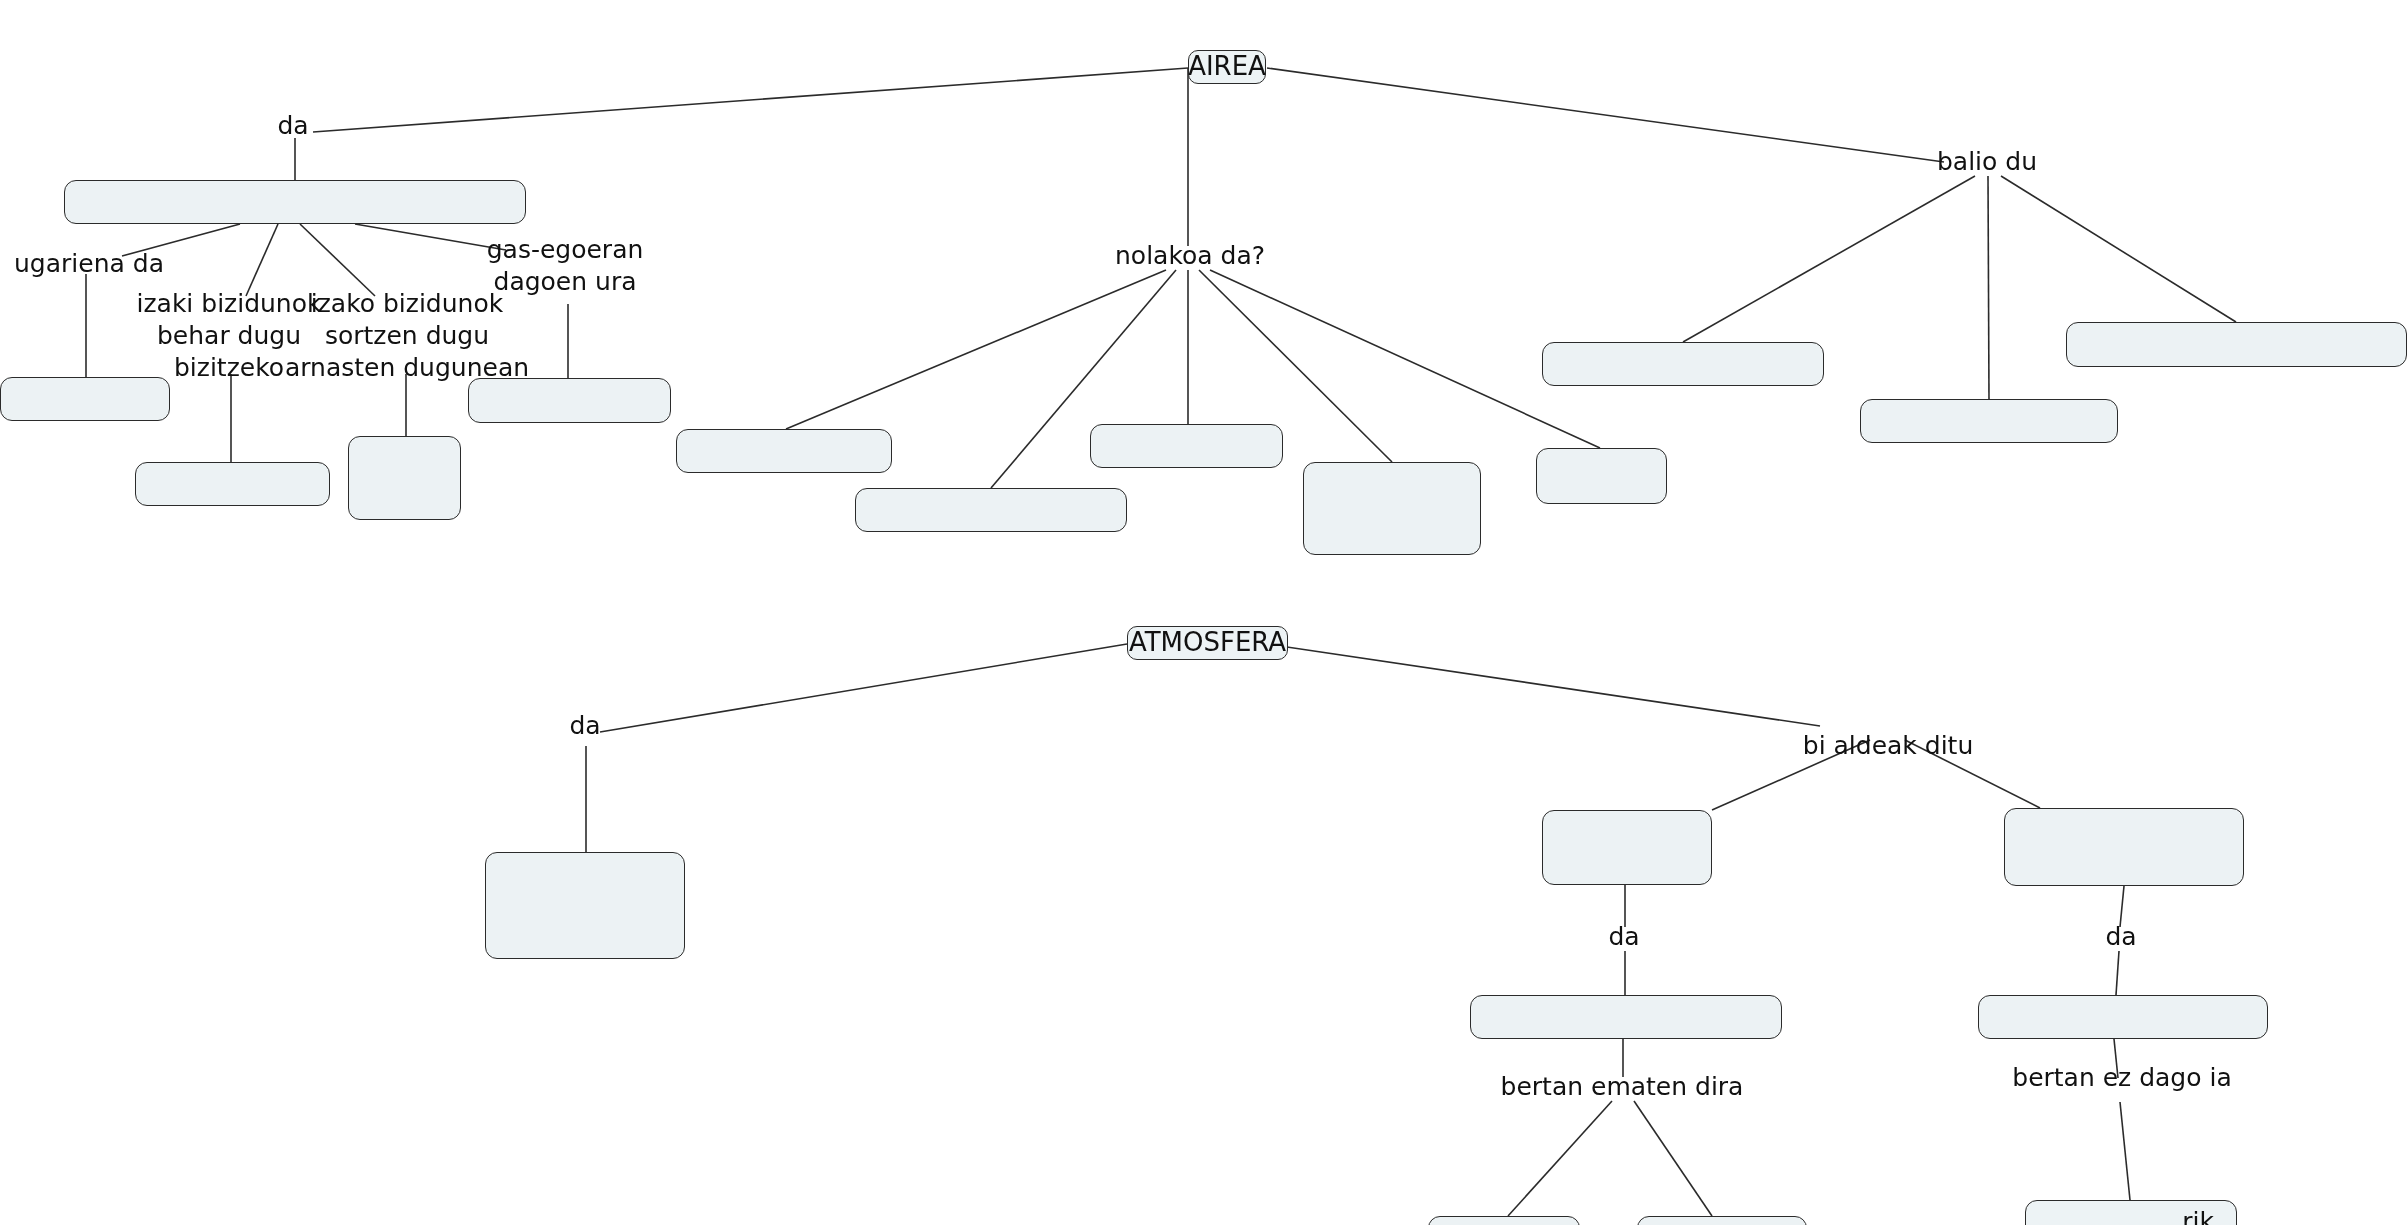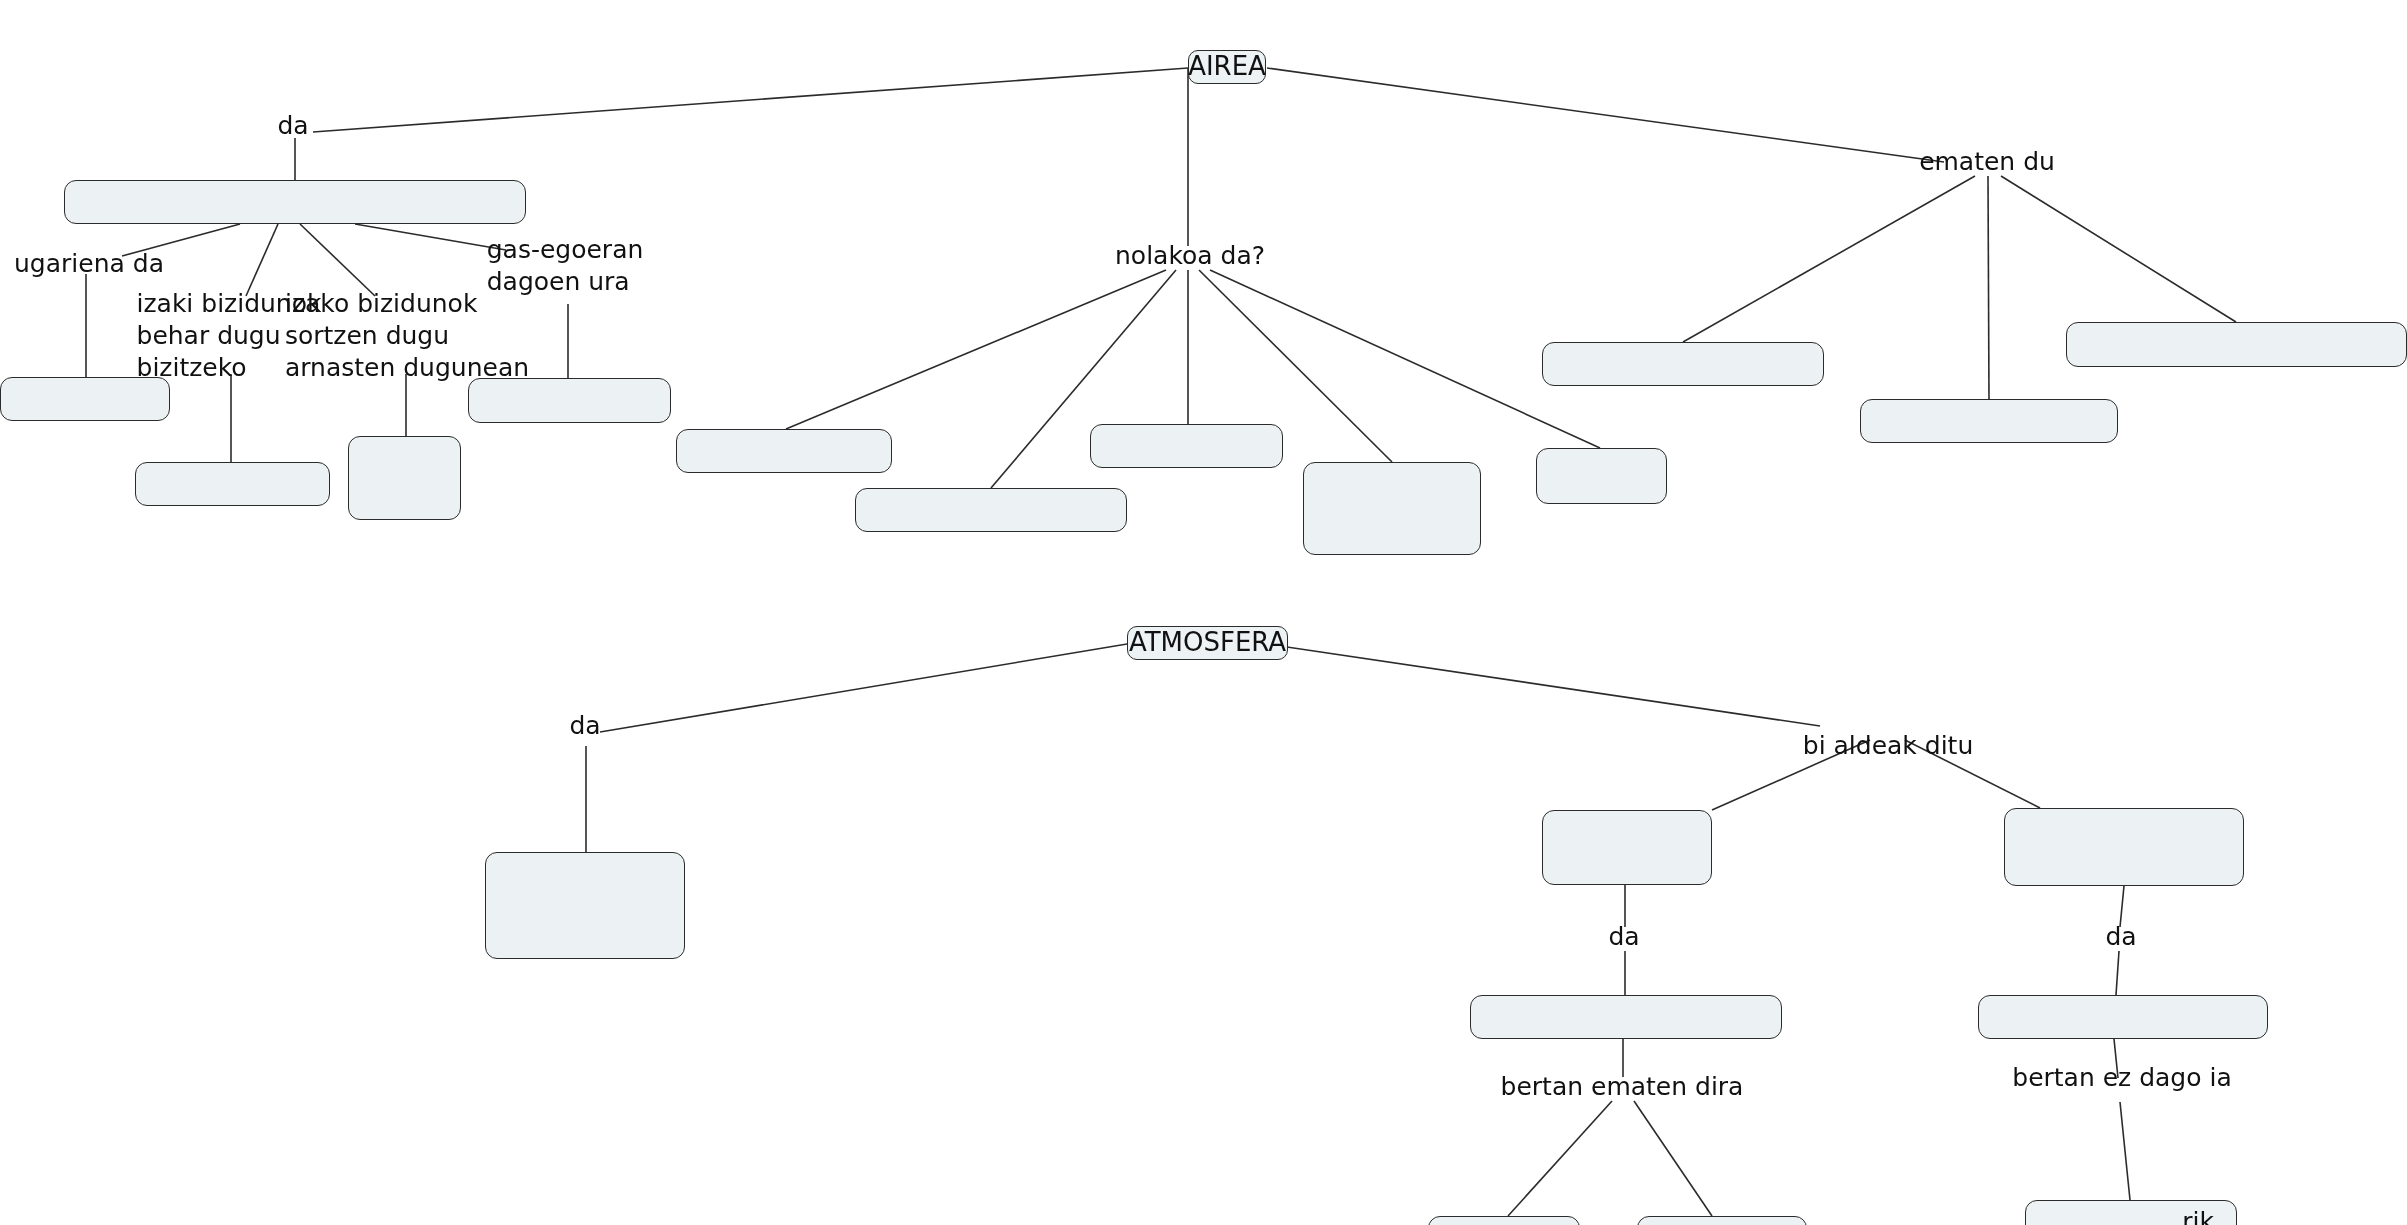--- a/index.html
+++ b/index.html
@@ -52,20 +52,21 @@
   .node.align-right {
     justify-content: flex-end;
     padding-right: 22px;
   }
   .link-label {
     position: absolute;
     box-sizing: border-box;
     font-size: 25px;
     color: #111111;
     line-height: 1.28;
+    text-align: center;
     white-space: pre;
     background: transparent;
     transform: translateX(-50%);
   }
 </style>
 </head>
 <body>
 
 <div id="canvas">
   <svg id="edges" viewBox="0 0 2407 1225">
@@ -122,21 +123,21 @@
     <div class="link-label" style="left: 89px; top: 214px;">ugariena da</div>
     <div class="link-label" style="left: 229px; top: 254px;">izaki bizidunok
 behar dugu
 bizitzeko</div>
     <div class="link-label" style="left: 407px; top: 254px;">izako bizidunok
 sortzen dugu
 arnasten dugunean</div>
     <div class="link-label" style="left: 565px; top: 200px;">gas-egoeran
 dagoen ura</div>
     <div class="link-label" style="left: 1190px; top: 206px;">nolakoa da?</div>
-    <div class="link-label" style="left: 1987px; top: 112px;">ematen du</div>
+    <div class="link-label" style="left: 1987px; top: 112px;">balio du</div>
     <div class="node concept" style="left: 1127px; top: 592px; width: 161px; height: 34px;">ATMOSFERA</div>
     <div class="node empty" style="left: 485px; top: 818px; width: 200px; height: 107px;"></div>
     <div class="node empty" style="left: 1542px; top: 776px; width: 170px; height: 75px;"></div>
     <div class="node empty" style="left: 2004px; top: 774px; width: 240px; height: 78px;"></div>
     <div class="node empty" style="left: 1470px; top: 961px; width: 312px; height: 44px;"></div>
     <div class="node empty" style="left: 1978px; top: 961px; width: 290px; height: 44px;"></div>
     <div class="node empty" style="left: 1428px; top: 1182px; width: 152px; height: 43px;"></div>
     <div class="node empty" style="left: 1637px; top: 1182px; width: 170px; height: 43px;"></div>
     <div class="node align-right" style="left: 2025px; top: 1166px; width: 212px; height: 44px;">rik</div>
     <div class="link-label" style="left: 585px; top: 676px;">da</div>

